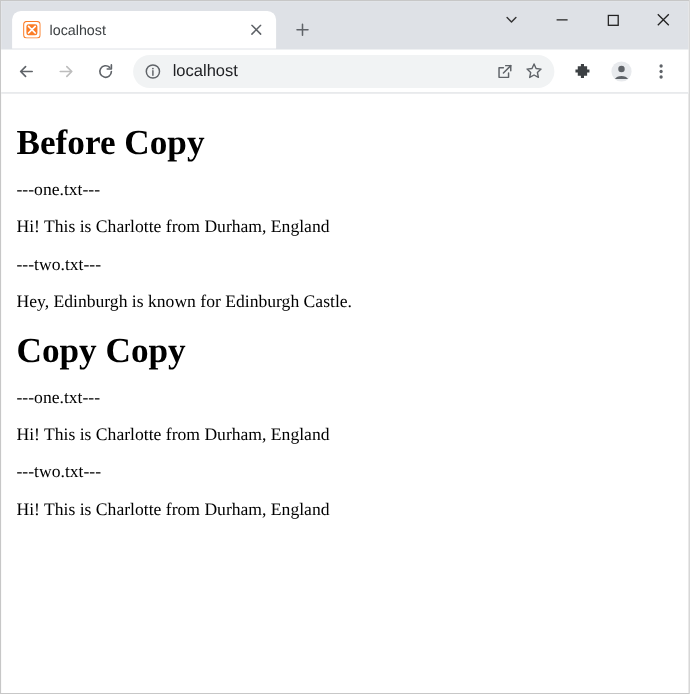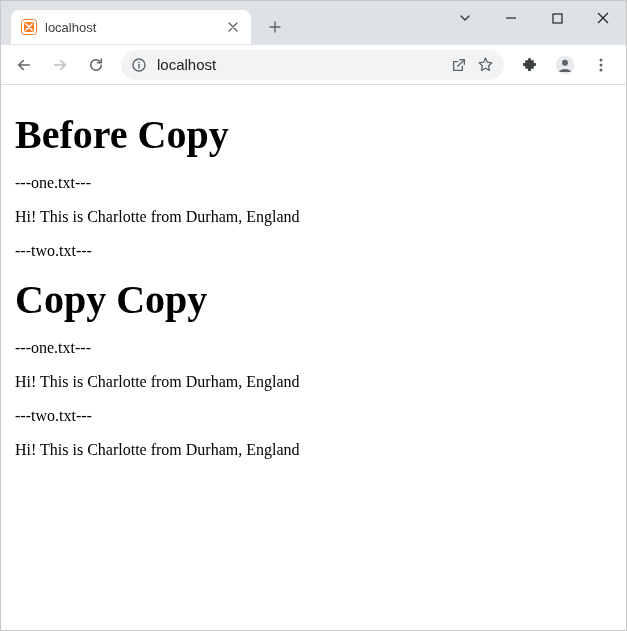--- a/index.html
+++ b/index.html
@@ -103,21 +103,21 @@
   .right-icons { display:flex; align-items:center; gap:2px; padding-right:2px;}
 
   
   .viewport {
     padding: 10px 14px;
     font-family: "Times New Roman", Times, serif;
     color:#000;
     font-size:16px;
   }
   .viewport h1 {
-    font-size: 40px;
+    font-size: 32px;
     font-weight: bold;
     margin: 16px 0 16px 0;
   }
   .viewport p {
     margin: 16px 0;
   }
 
   svg { display:block; }
 </style>
 </head>
@@ -230,18 +230,19 @@
         </svg>
     </div>
   </div>
 </div>
 
 <div class="viewport">
   <h1>Before Copy</h1>
   <p>---one.txt---</p>
   <p>Hi! This is Charlotte from Durham, England</p>
   <p>---two.txt---</p>
+  <p>Hey, Edinburgh is known for Edinburgh Castle.</p>
   <h1>Copy Copy</h1>
   <p>---one.txt---</p>
   <p>Hi! This is Charlotte from Durham, England</p>
   <p>---two.txt---</p>
   <p>Hi! This is Charlotte from Durham, England</p>
 </div>
 
 </body></html>

